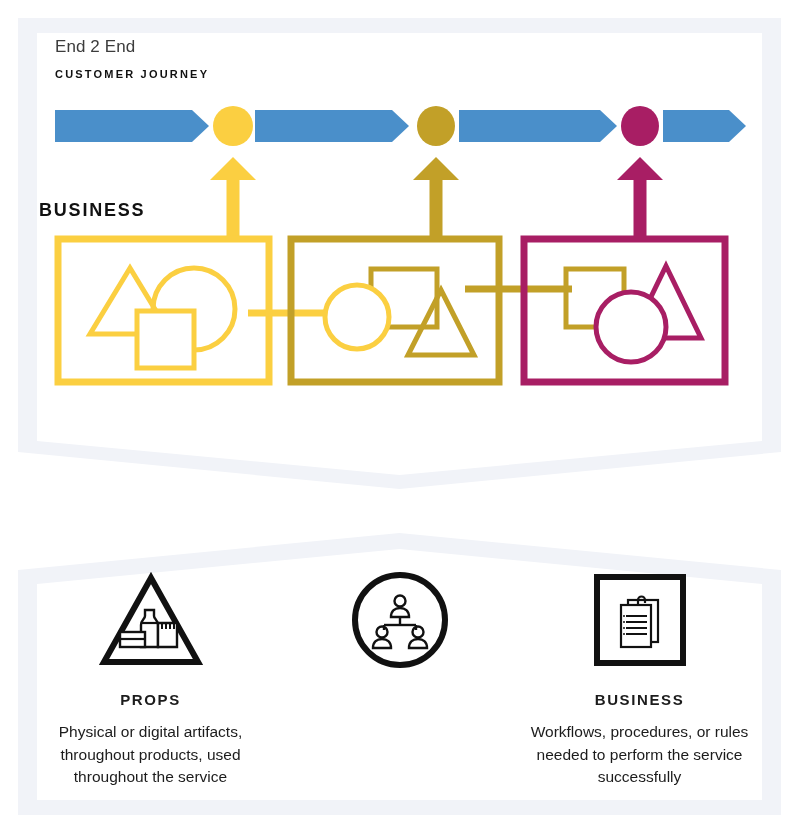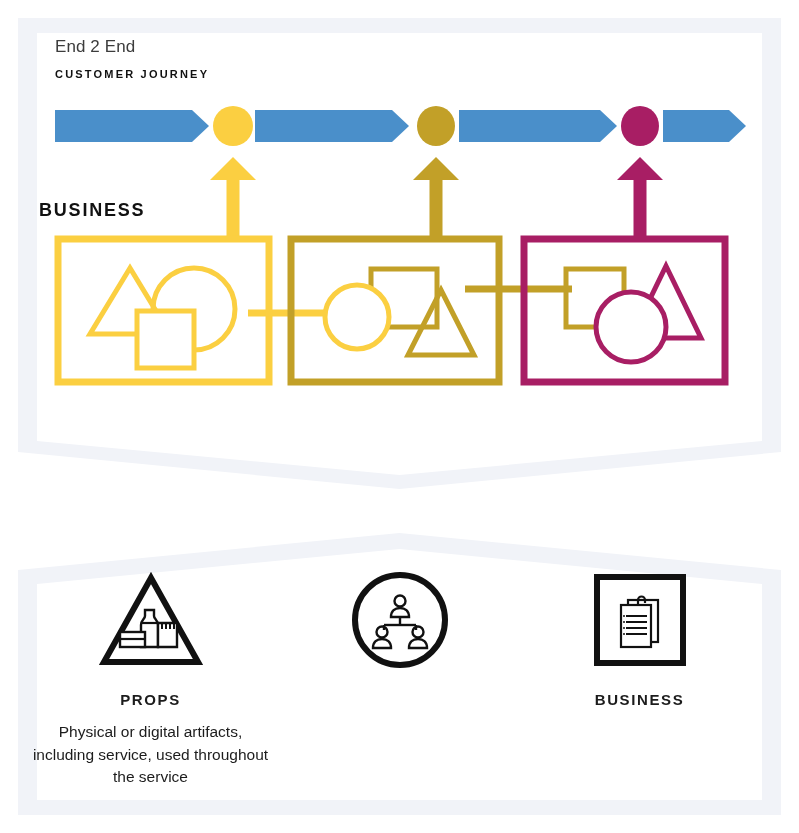--- a/index.html
+++ b/index.html
@@ -192,21 +192,21 @@
           <line x1="21" y1="69" x2="46" y2="69" stroke="#111111" stroke-width="2.2"></line>
 
           <path d="M59 53 h19 v24 h-19 z" fill="#ffffff" stroke="#111111" stroke-width="2.4"></path>
           <line x1="63" y1="53" x2="63" y2="59" stroke="#111111" stroke-width="2"></line>
           <line x1="67" y1="53" x2="67" y2="59" stroke="#111111" stroke-width="2"></line>
           <line x1="71" y1="53" x2="71" y2="59" stroke="#111111" stroke-width="2"></line>
           <line x1="75" y1="53" x2="75" y2="59" stroke="#111111" stroke-width="2"></line>
         </svg>
       </div>
       <div class="pillar-title">PROPS</div>
-      <div class="pillar-desc">Physical or digital artifacts, including service, used throughout the service</div>
+      <div class="pillar-desc">Physical or digital artifacts, throughout products, used throughout the service</div>
     </div>
 
     <div class="pillar" style="left:273px;">
       <div class="pillar-icon-wrap">
         <svg width="100" height="100" viewBox="0 0 100 100">
           <circle cx="50" cy="50" r="45" fill="none" stroke="#111111" stroke-width="6"></circle>
 
           <circle cx="50" cy="31" r="5.5" fill="none" stroke="#111111" stroke-width="2.4"></circle>
           <path d="M41 47 c0 -6 4 -9 9 -9 c5 0 9 3 9 9 z" fill="none" stroke="#111111" stroke-width="2.4"></path>
 
@@ -239,16 +239,17 @@
           <line x1="34" y1="50" x2="55" y2="50" stroke="#111111" stroke-width="2"></line>
           <line x1="34" y1="56" x2="55" y2="56" stroke="#111111" stroke-width="2"></line>
           <line x1="34" y1="62" x2="55" y2="62" stroke="#111111" stroke-width="2"></line>
           <circle cx="32" cy="44" r="1" fill="#111111"></circle>
           <circle cx="32" cy="50" r="1" fill="#111111"></circle>
           <circle cx="32" cy="56" r="1" fill="#111111"></circle>
           <circle cx="32" cy="62" r="1" fill="#111111"></circle>
         </svg>
       </div>
       <div class="pillar-title">BUSINESS</div>
+      <div class="pillar-desc">Workflows, procedures, or rules needed to perform the service successfully</div>
     </div>
 
   </div>
 </div>
 
 </body></html>

